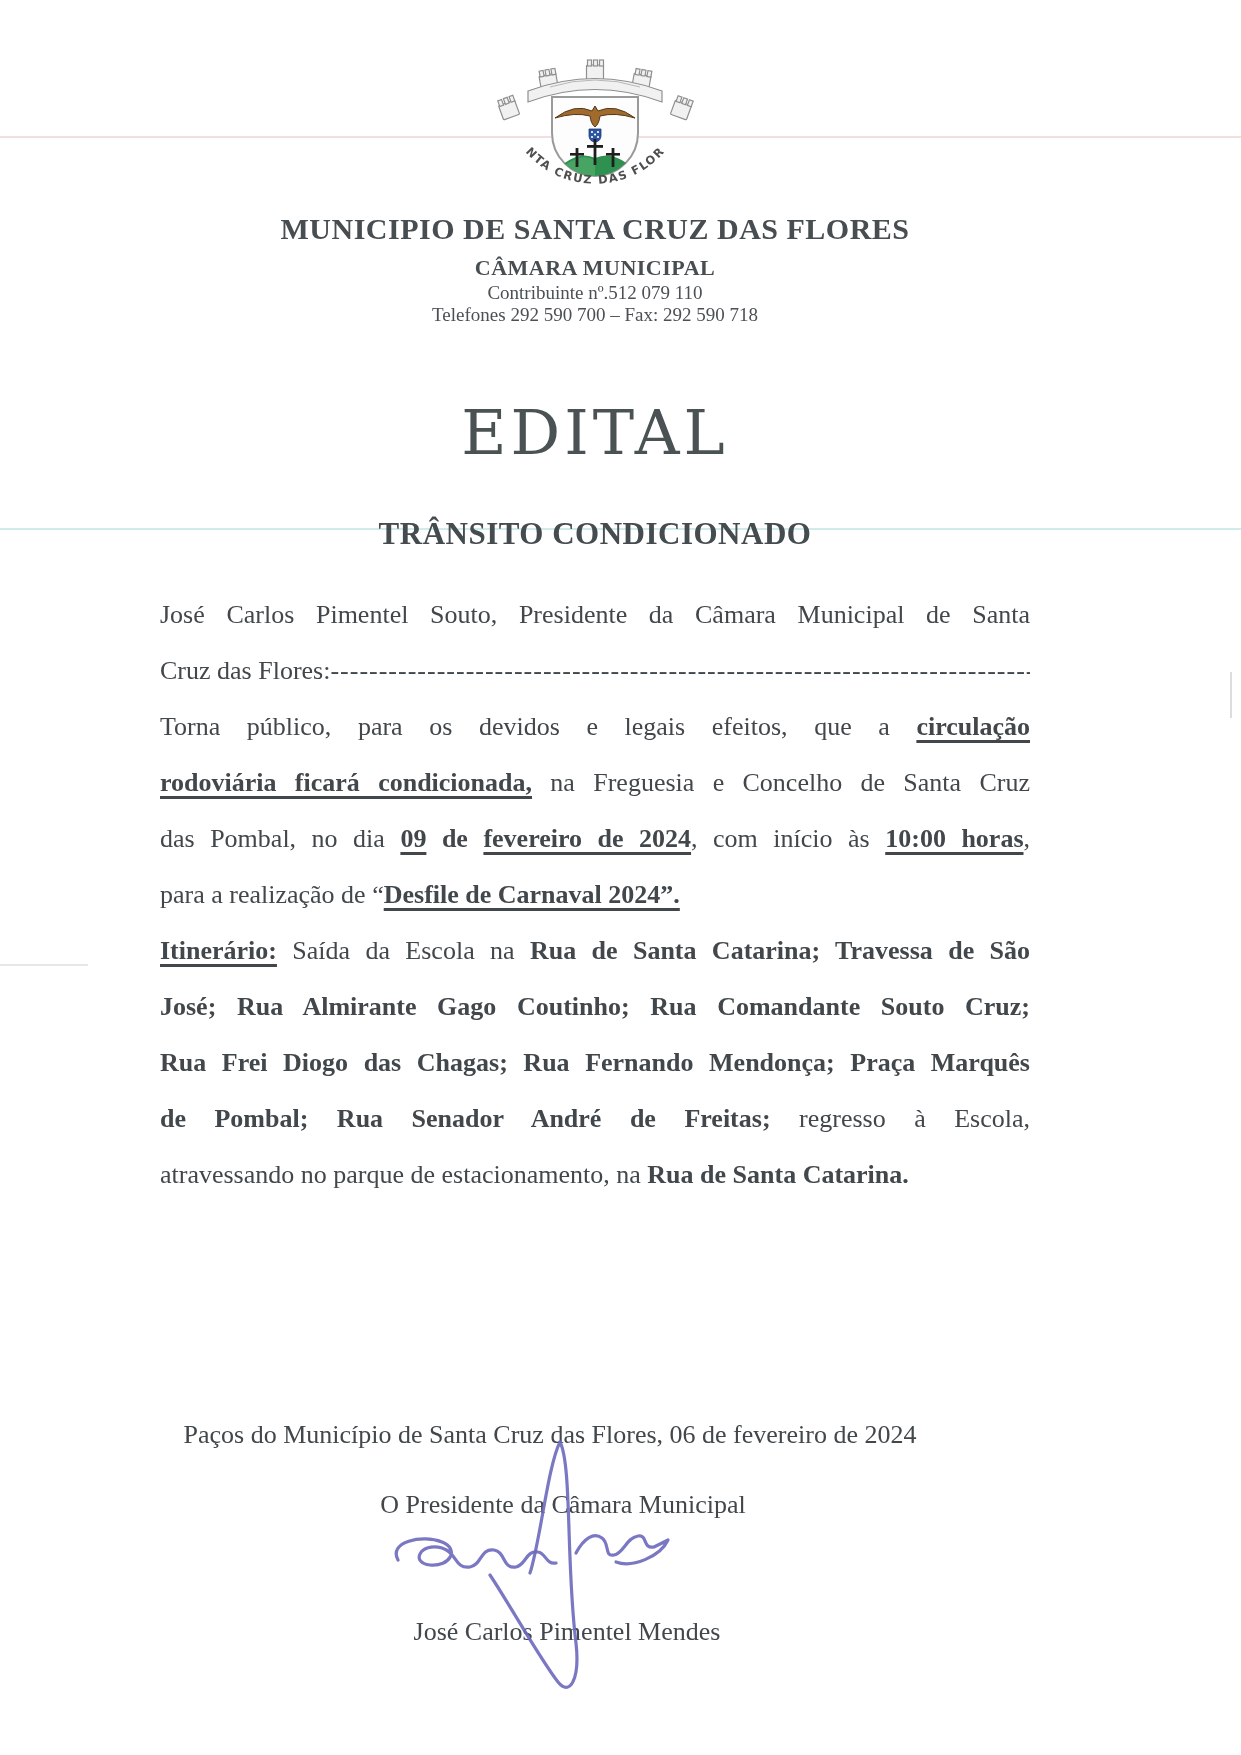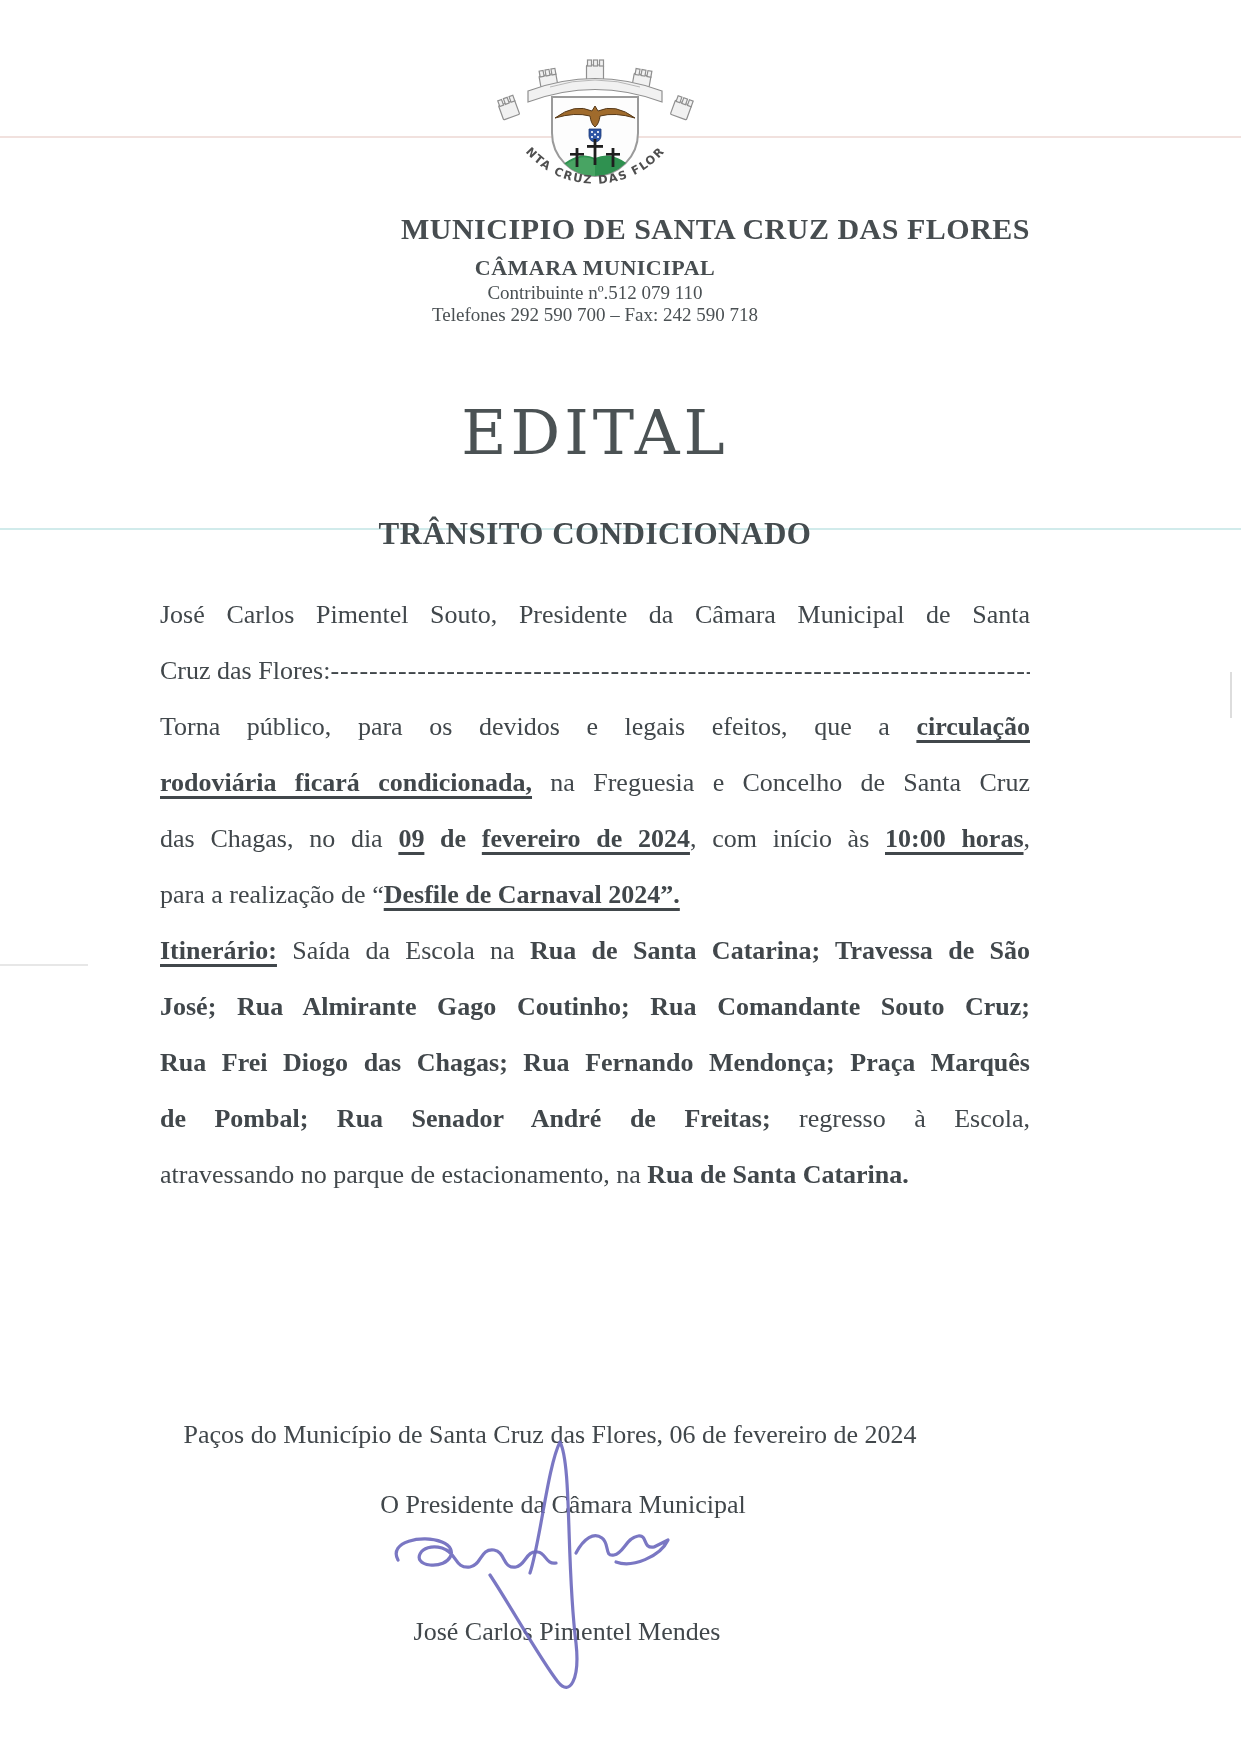--- a/index.html
+++ b/index.html
@@ -20,21 +20,21 @@
   
   .scanline{position:absolute;left:0;width:100%;height:2px;pointer-events:none;}
   .scanline.pink{top:136px;background:rgba(214,170,160,0.35);}
   .scanline.teal{top:528px;background:rgba(140,205,205,0.40);}
   .scanline.stub{top:964px;width:88px;background:rgba(120,120,120,0.18);}
   .scanline.vstub{top:672px;left:1230px;width:2px;height:46px;background:rgba(120,120,120,0.25);}
 
   .crest{position:absolute;top:55px;left:495px;width:200px;height:150px;}
 
   .header-text{position:absolute;top:211px;left:160px;width:870px;text-align:center;}
-  .municipality{font-size:30px;font-weight:bold;letter-spacing:.5px;line-height:36px;color:#474d50;text-align:right;}
+  .municipality{font-size:30px;font-weight:bold;letter-spacing:.5px;line-height:36px;color:#474d50;}
   .department{font-size:22px;font-weight:bold;letter-spacing:.5px;line-height:28px;margin-top:7px;color:#474d50;}
   .contact{font-size:19px;line-height:22px;color:#4a5053;}
   .contact.first{margin-top:9px;}
 
   .doc-title{
     position:absolute;top:398px;left:160px;width:870px;text-align:center;
     font-family:"DejaVu Serif", serif;font-size:62px;letter-spacing:4px;
     color:#4b5254;line-height:70px;
   }
   .doc-subtitle{
@@ -136,35 +136,35 @@
   <path id="capArc" d="M 28 94 A 92 92 0 0 0 172 94" fill="none"></path>
   <text font-family="DejaVu Sans, sans-serif" font-size="11.5" font-weight="bold" fill="#4f4f4f" letter-spacing="1.5">
     <textPath href="#capArc" startOffset="50%" text-anchor="middle">SANTA CRUZ DAS FLORES</textPath>
   </text>
 </svg>
 
 <div class="header-text">
   <div class="municipality">MUNICIPIO DE SANTA CRUZ DAS FLORES</div>
   <div class="department">CÂMARA MUNICIPAL</div>
   <div class="contact">Contribuinte nº.512 079 110</div>
-  <div class="contact">Telefones 292 590 700 – Fax: 242 590 718</div>
+  <div class="contact">Telefones 292 590 700 – Fax: 292 590 718</div>
 </div>
 
 <div class="doc-title">EDITAL</div>
 <div class="doc-subtitle">TRÂNSITO CONDICIONADO</div>
 
 <div class="body-text">
     <div class="bline"><span>José Carlos Pimentel Souto, Presidente da Câmara Municipal de Santa</span></div>
     <div class="bline last dashline">
       <span>Cruz das Flores: </span>
       <span class="dashes">--------------------------------------------------------------------------------------------------------</span>
     </div>
     <div class="bline"><span>Torna público, para os devidos e legais efeitos, que a </span><span class="b u">circulação</span></div>
     <div class="bline"><span class="b u">rodoviária ficará condicionada,</span><span> na Freguesia e Concelho de Santa Cruz</span></div>
-    <div class="bline"><span>das Chagas, no dia </span><span class="b u">09</span><span class="b"> de </span><span class="b u">fevereiro de 2024</span><span>, com início às </span><span class="b u">10:00 horas</span><span>,</span></div>
+    <div class="bline"><span>das Pombal, no dia </span><span class="b u">09</span><span class="b"> de </span><span class="b u">fevereiro de 2024</span><span>, com início às </span><span class="b u">10:00 horas</span><span>,</span></div>
     <div class="bline last"><span>para a realização de “</span><span class="b u">Desfile de Carnaval 2024”.</span></div>
     <div class="bline"><span class="b u">Itinerário:</span><span> Saída da Escola na </span><span class="b">Rua de Santa Catarina; Travessa de São</span></div>
     <div class="bline"><span class="b">José; Rua Almirante Gago Coutinho; Rua Comandante Souto Cruz;</span></div>
     <div class="bline"><span class="b">Rua Frei Diogo das Chagas; Rua Fernando Mendonça; Praça Marquês</span></div>
     <div class="bline"><span class="b">de Pombal; Rua Senador André de Freitas;</span><span> regresso à Escola,</span></div>
     <div class="bline last"><span>atravessando no parque de estacionamento, na </span><span class="b">Rua de Santa Catarina.</span></div>
   </div>
 
 <div class="footer-line place-date">Paços do Município de Santa Cruz das Flores, 06 de fevereiro de 2024</div>
 <div class="footer-line signer-title">O Presidente da Câmara Municipal</div>

